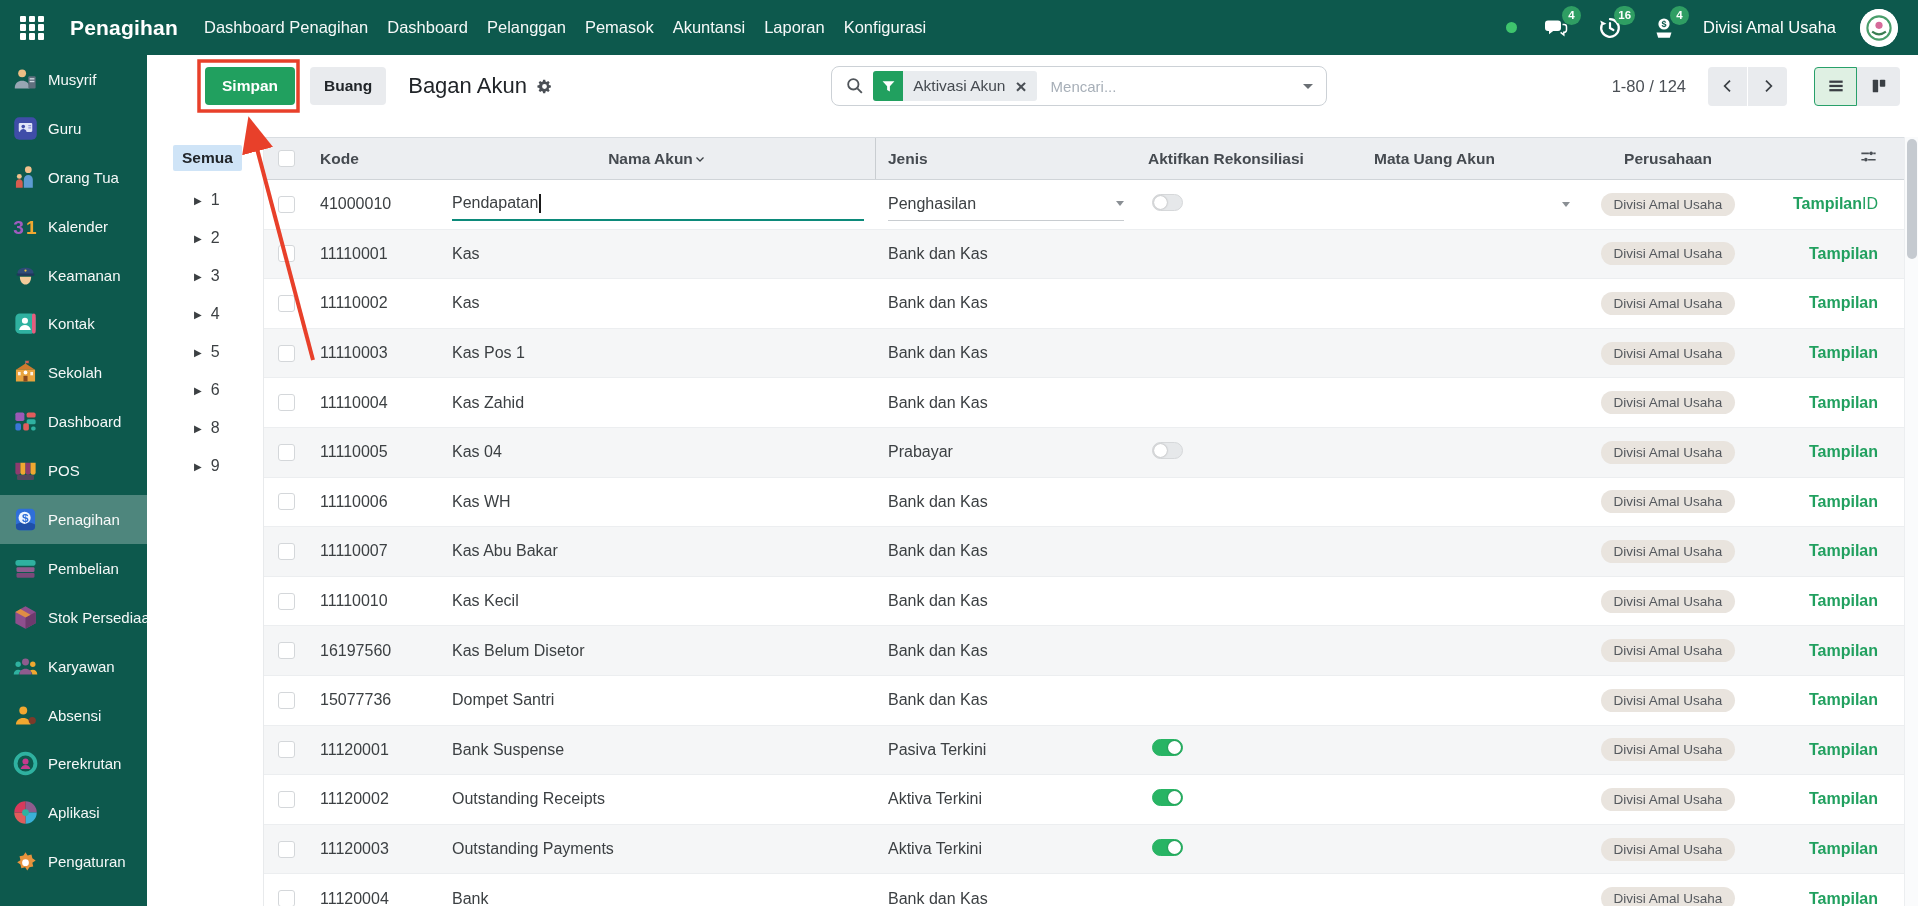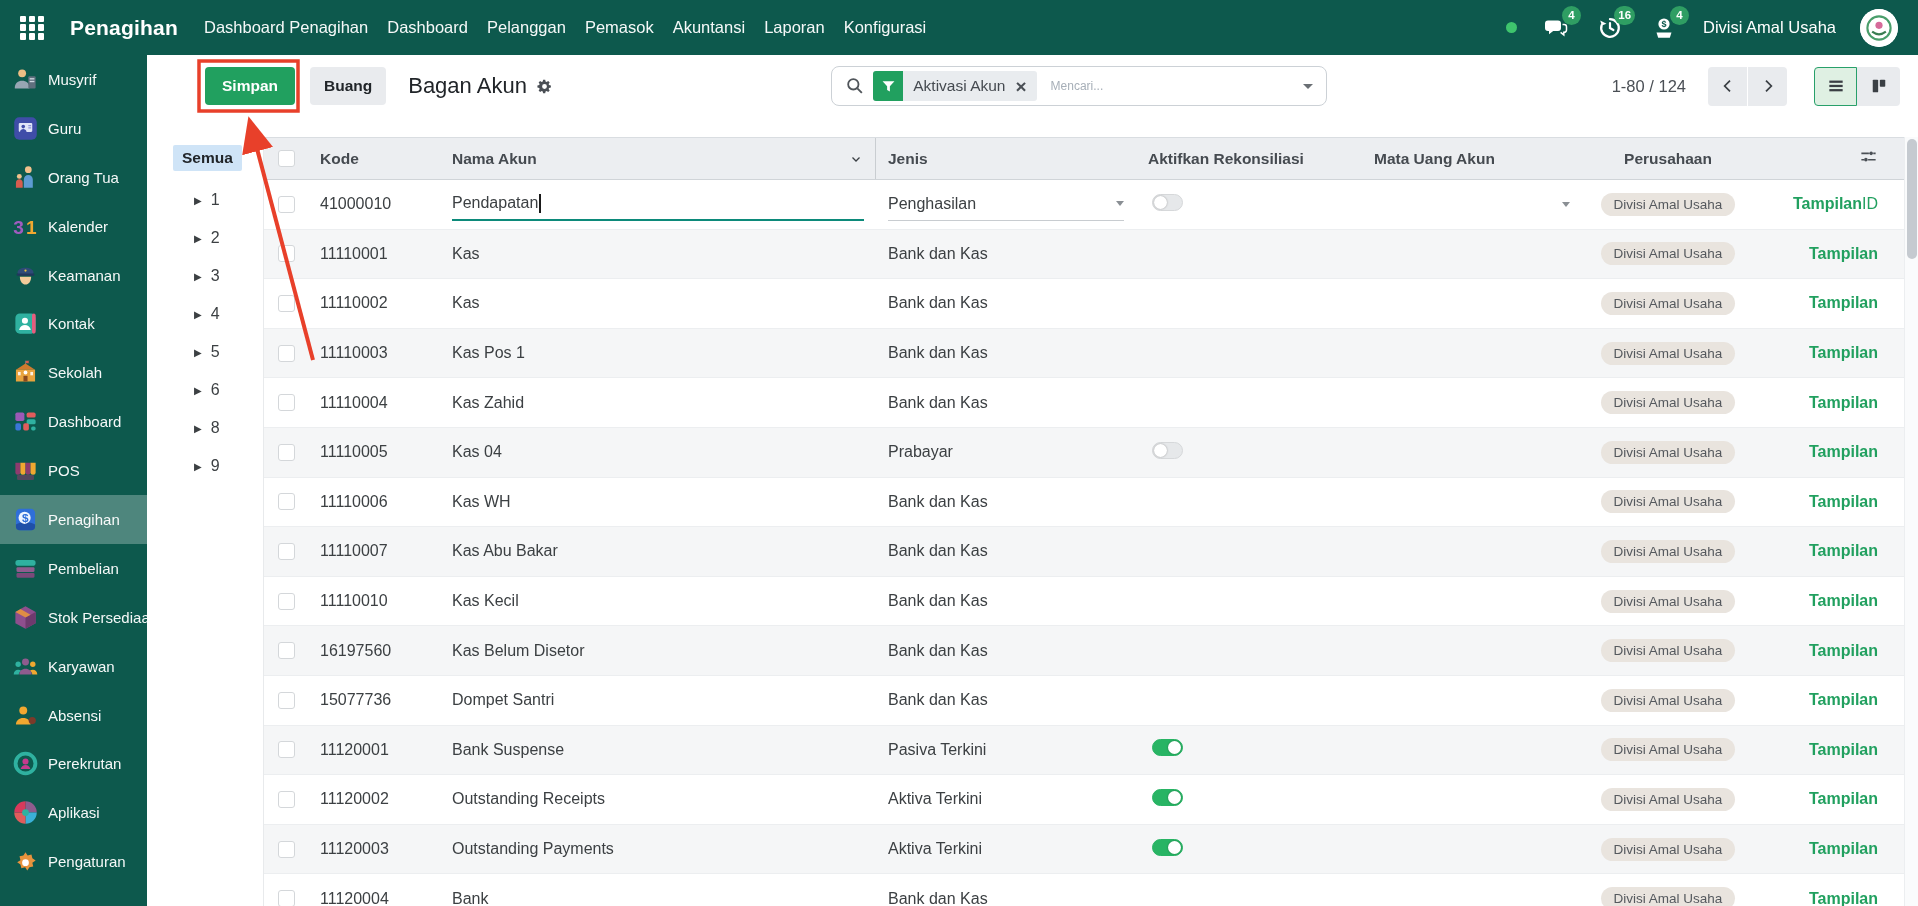--- a/index.html
+++ b/index.html
@@ -51,21 +51,21 @@
              display:flex;align-items:center;margin:0 auto;background:#fff}
   .search-mag{margin:0 8px 0 13px;display:flex}
   .search-mag svg{width:20px;height:20px}
   .filter-chip{display:flex;align-items:center;background:#e9ecef;border-radius:3px;
                height:30px;gap:10px;padding-right:10px;cursor:pointer}
   .chip-funnel{width:30px;height:30px;background:var(--green);border-radius:3px 0 0 3px;
                display:flex;align-items:center;justify-content:center}
   .chip-funnel svg{width:15px;height:15px}
   .chip-label{font-size:15.5px;color:#454a50}
   .chip-x{color:#4a4f55;font-size:19px;font-weight:700;line-height:1;cursor:pointer}
-  .search-input{border:none;outline:none;flex:1;font-size:12px;color:#212529;
+  .search-input{border:none;outline:none;flex:1;font-size:15px;color:#212529;
                 margin-left:12px;font-family:inherit;min-width:0;background:transparent}
   .search-input::placeholder{color:#a7afb8}
   .search-caret{width:36px;height:100%;display:flex;align-items:center;justify-content:center;
                 cursor:pointer}
   .dd-caret{width:0;height:0;border-left:5px solid transparent;border-right:5px solid transparent;
             border-top:5.5px solid #6a6f74}
   .pager-text{font-size:16.5px;color:#4a4f55;margin:0 22px 0 6px;white-space:nowrap}
   .pager-btn{width:39px;height:39px;background:#e9ebee;border:none;display:flex;align-items:center;
              justify-content:center;cursor:pointer}
   .pager-btn.prev{border-radius:4px 0 0 4px;margin-right:1px}
@@ -88,21 +88,21 @@
   .tree-caret{font-size:10px;color:#3c4043}
   .table-wrap{flex:1;min-width:0;margin-right:14px;border-left:1px solid #e8eaec;overflow:hidden}
   .thead{display:flex;align-items:center;height:43px;background:#eceef1;
          border-top:1px solid #d9dde1;border-bottom:1px solid #d0d4d8;
          font-weight:700;font-size:15.5px;color:#454a50}
   .cell{padding:0 12px;white-space:nowrap;overflow:hidden}
   .col-check{width:44px;flex:none;display:flex;justify-content:center;padding:0}
   .col-code{width:132px;flex:none}
   .col-name{width:436px;flex:none}
   .thead .col-name{align-self:stretch;display:flex;align-items:center;
-                   justify-content:space-between;border-right:1px solid #c9cdd1}
+                   justify-content:center;border-right:1px solid #c9cdd1}
   .col-type{width:260px;flex:none}
   .col-reconcile{width:226px;flex:none}
   .col-currency{width:220px;flex:none}
   .col-company{width:172px;flex:none;display:flex;justify-content:center}
   .col-action{flex:1;display:flex;justify-content:flex-end;align-items:center;padding-right:26px}
   .sort-caret{display:flex;align-items:center}
   .sort-caret svg{width:14px;height:14px}
   .opt-cols svg{width:19px;height:19px}
   .row{display:flex;align-items:center;height:49.6px;border-bottom:1px solid #eceef0;
        font-size:16px;color:#3c4043;background:#fff;cursor:pointer}

